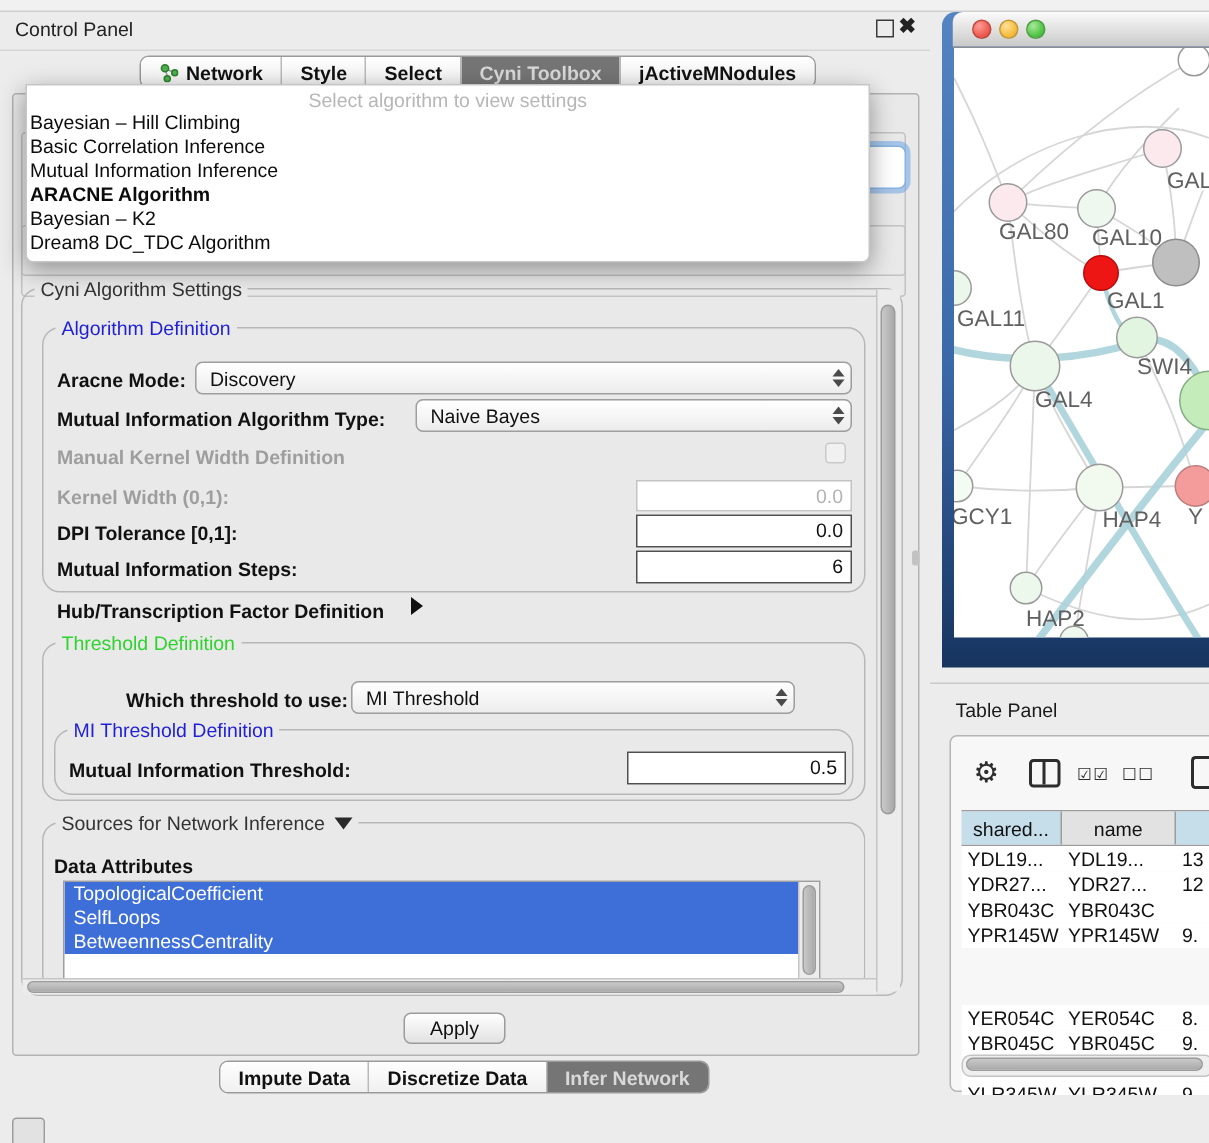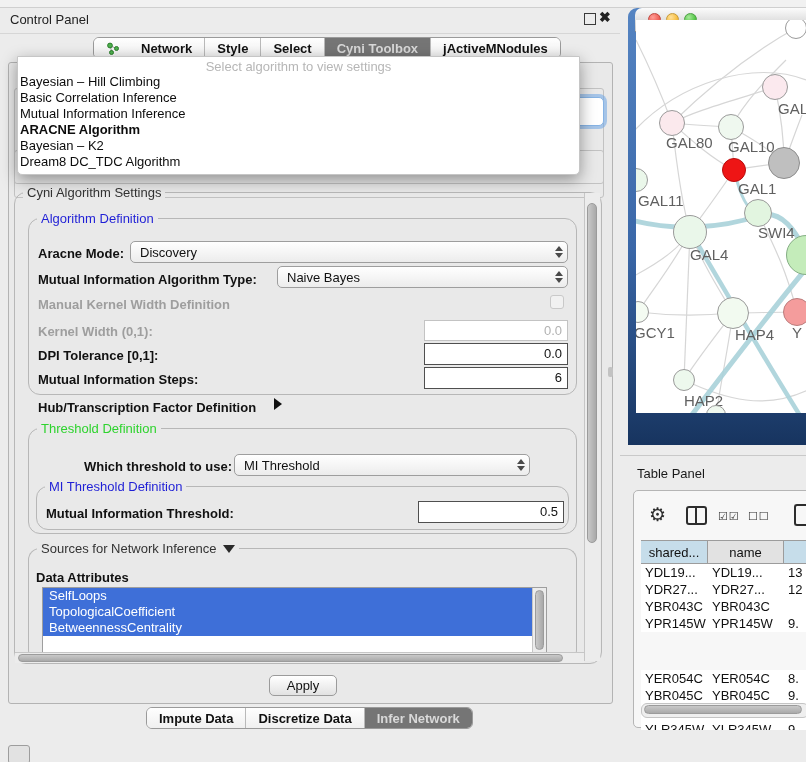--- a/index.html
+++ b/index.html
@@ -8,21 +8,21 @@
   .abs{position:absolute;}
   .bold{font-weight:bold;}
   
   .top-strip{left:0;top:0;width:806px;height:7px;background:#f1f1f1;border-bottom:1px solid #cfcfcf;}
   
   .cp-title{left:10px;top:12px;font-size:13px;color:#222;}
   .float-icon{left:584px;top:13px;width:10px;height:10px;border:1.5px solid #3a3a3a;background:transparent;}
   .close-icon{left:599px;top:9px;font-size:14px;font-weight:bold;color:#222;}
   
   .seg{display:inline-flex;border:1px solid #9a9a9a;border-radius:6px;overflow:hidden;background:#fbfbfb;height:22px;box-sizing:border-box;}
-  .seg .tab{display:flex;align-items:center;gap:22px;padding:0 12px;font-weight:bold;font-size:13px;color:#111;
+  .seg .tab{display:flex;align-items:center;gap:5px;padding:0 12px;font-weight:bold;font-size:13px;color:#111;
             background:linear-gradient(#fefefe,#f0f0f0);border-left:1px solid #b9b9b9;white-space:nowrap;cursor:default;}
   .seg .tab:first-child{border-left:none;}
   .seg .tab.sel{background:#757575;color:#d9d9d9;}
   
   .cp-frame{left:8px;top:62px;width:603px;height:640px;background:#e9e9e9;border:1px solid #b3b3b3;border-radius:3px;}
   .ghost-box{border:1px solid #c2c2c2;border-radius:3px;}
   .focus-combo{background:#fff;border:1px solid #86b3e4;border-radius:5px;box-shadow:0 0 0 3px rgba(110,165,230,.55);}
   
   .dropdown{left:17px;top:56px;width:561px;height:117px;background:#ffffff;border:1px solid #c6c6c6;
             border-radius:0 0 5px 5px;box-shadow:0 5px 16px rgba(0,0,0,.38);z-index:9;}
@@ -63,21 +63,21 @@
   
   .tri-right{width:0;height:0;border-top:6px solid transparent;border-bottom:6px solid transparent;border-left:8px solid #101010;}
   .tri-down-s{width:0;height:0;border-left:6px solid transparent;border-right:6px solid transparent;border-top:8px solid #2a2a2a;}
   
   .net-window{left:628px;top:8px;width:178px;height:437px;border-top-left-radius:9px;
               background:linear-gradient(180deg,#5584c2 0%,#3a67a8 55%,#1b3showing866 100%);
               background:linear-gradient(180deg,#5584c2 0%,#3a67a8 55%,#17345f 100%);}
   .net-titlebar{position:absolute;left:7px;top:0;right:0;height:23px;border-top-left-radius:7px;
                 background:linear-gradient(#fbfbfb,#c9c9c9);border-bottom:1px solid #8e8e8e;}
   .traffic{position:absolute;top:5px;width:13px;height:13px;border-radius:50%;box-sizing:border-box;}
-  .net-canvas{position:absolute;left:8px;top:12px;width:170px;height:393px;background:#fff;overflow:hidden;}
+  .net-canvas{position:absolute;left:8px;top:24px;width:170px;height:393px;background:#fff;overflow:hidden;}
   .node{position:absolute;border-radius:50%;box-sizing:border-box;}
   .node-label{position:absolute;font-size:15px;color:#606060;white-space:nowrap;}
   
   .tp-title{left:637px;top:466px;font-size:13px;color:#1a1a1a;}
   .tp-sep{left:620px;top:455px;width:186px;height:1px;background:#c9c9c9;}
   .table-window{left:633px;top:490px;width:173px;height:236px;background:#f7f7f7;border:1px solid #b5b5b5;border-radius:5px 0 0 5px;}
   .tb-icon{position:absolute;color:#2d2d2d;}
   .grid-header{position:absolute;display:flex;height:24px;border-top:1px solid #9c9c9c;border-bottom:1px solid #9c9c9c;box-sizing:border-box;}
   .hcell{display:flex;align-items:center;justify-content:center;font-size:13px;color:#111;
          border-right:1px solid #9c9c9c;box-sizing:border-box;height:100%;}
@@ -196,22 +196,22 @@
 
   <div class="abs group" style="left:28px;top:548px;width:547px;height:113px;border-bottom:none;">
     <span class="group-label lbl-plain" style="display:flex;align-items:center;gap:6px;">
       <span>Sources for Network Inference</span>
       <span class="tri-down-s"></span>
     </span>
   </div>
   <div class="abs row-label" style="left:36px;top:570px;">Data Attributes</div>
   <div class="abs attr-list" style="left:42px;top:587px;width:503px;height:65px;">
     <div id="attr-items">
+        <div class="attr-item" style="width: 488px;">TopologicalCoefficient</div>
         <div class="attr-item" style="width: 488px;">SelfLoops</div>
-        <div class="attr-item" style="width: 488px;">TopologicalCoefficient</div>
         <div class="attr-item" style="width: 488px;">BetweennessCentrality</div>
       </div>
     <div class="abs sb-track-v" style="right:0;top:0;width:13px;height:65px;">
       <div class="sb-thumb" style="position:absolute;left:2px;top:2px;width:9px;height:60px;"></div>
     </div>
   </div>
 
   <div class="abs sb-track-v" style="left:584px;top:193px;width:15px;height:468px;">
     <div class="sb-thumb" style="position:absolute;left:2px;top:10px;width:10px;height:340px;"></div>
   </div>

